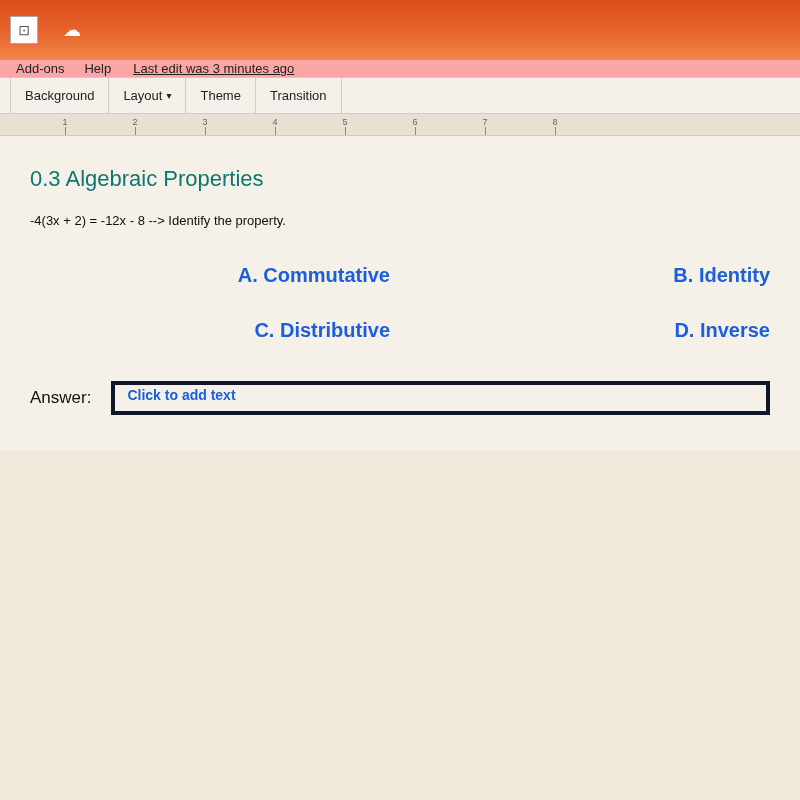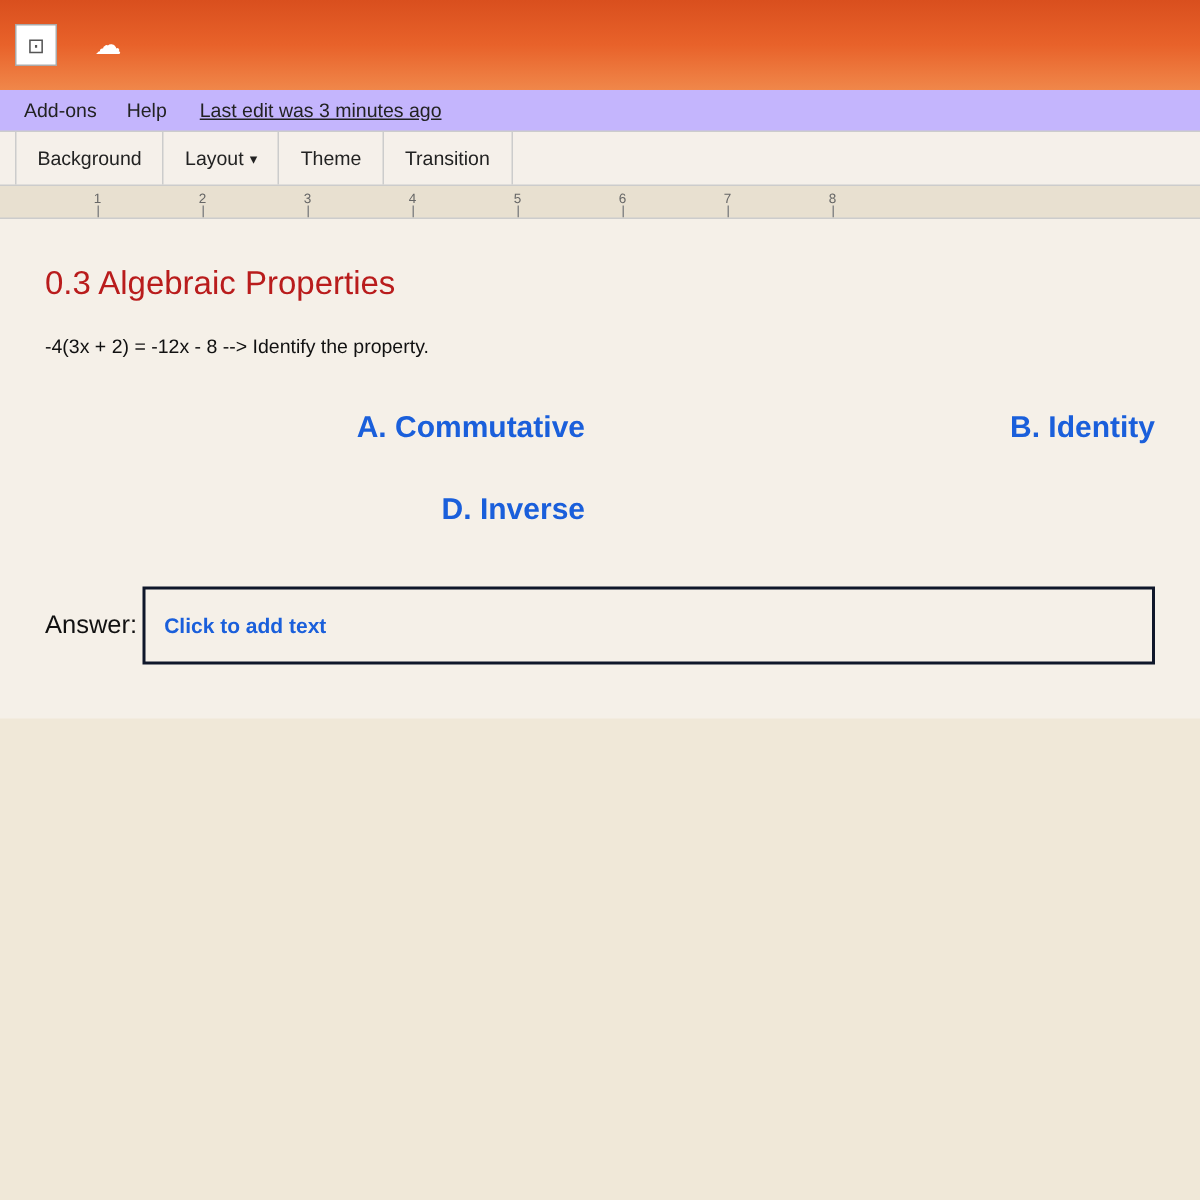--- a/index.html
+++ b/index.html
@@ -41,22 +41,22 @@
       display: flex;
       align-items: center;
       justify-content: center;
       font-size: 18px;
       color: #fff;
       cursor: pointer;
     }
 
     
     .menu-bar {
-      height: 28px;
-      background: #c4b5fd;
+      height: 18px;
+      background: #fca5a5;
       border-bottom: 1px solid #ccc;
       display: flex;
       align-items: center;
       padding: 0 8px;
       gap: 4px;
     }
 
     .menu-item {
       font-size: 13px;
       color: #222;
@@ -156,21 +156,21 @@
     
     .content-area {
       background: #f5f0e8;
       padding: 30px 30px 20px 30px;
       flex: 1;
     }
 
     .slide-title {
       font-size: 22px;
       font-weight: normal;
-      color: #b91c1c;
+      color: #0f766e;
       margin-bottom: 20px;
     }
 
     .question-text {
       font-size: 13px;
       color: #111;
       margin-bottom: 30px;
       line-height: 1.4;
     }
 
@@ -186,34 +186,34 @@
       font-weight: bold;
       color: #1a5fdb;
       padding: 4px 0;
       cursor: pointer;
       text-align: right;
     }
 
     .answer-row {
       display: flex;
       align-items: center;
-      gap: 4px;
+      gap: 20px;
       margin-bottom: 16px;
     }
 
     .answer-label {
       font-size: 17px;
       color: #111;
       font-weight: normal;
     }
 
     .answer-textbox {
       flex: 1;
-      border: 2px solid #0f172a;
-      padding: 16px 12px;
+      border: 4px solid #0f172a;
+      padding: 2px 12px;
       font-size: 14px;
       font-weight: bold;
       color: #1a5fdb;
       cursor: pointer;
       background: transparent;
       min-height: 34px;
     }
   </style>
 </head>
 <body>
@@ -279,20 +279,21 @@
   </div>
 </div>
 
 <div class="content-area">
   <div class="slide-title">0.3 Algebraic Properties</div>
   <div class="question-text">-4(3x + 2) = -12x - 8 --&gt; Identify the property.</div>
 
   <div class="answers-grid">
     <div class="answer-option">A. Commutative</div>
     <div class="answer-option">B. Identity</div>
+    <div class="answer-option">C. Distributive</div>
     <div class="answer-option">D. Inverse</div>
   </div>
 
   <div class="answer-row">
     <span class="answer-label">Answer:</span>
     <div class="answer-textbox" style="color:#1a5fdb; font-weight:bold;">Click to add text</div>
   </div>
 </div>
 
 </body></html>

